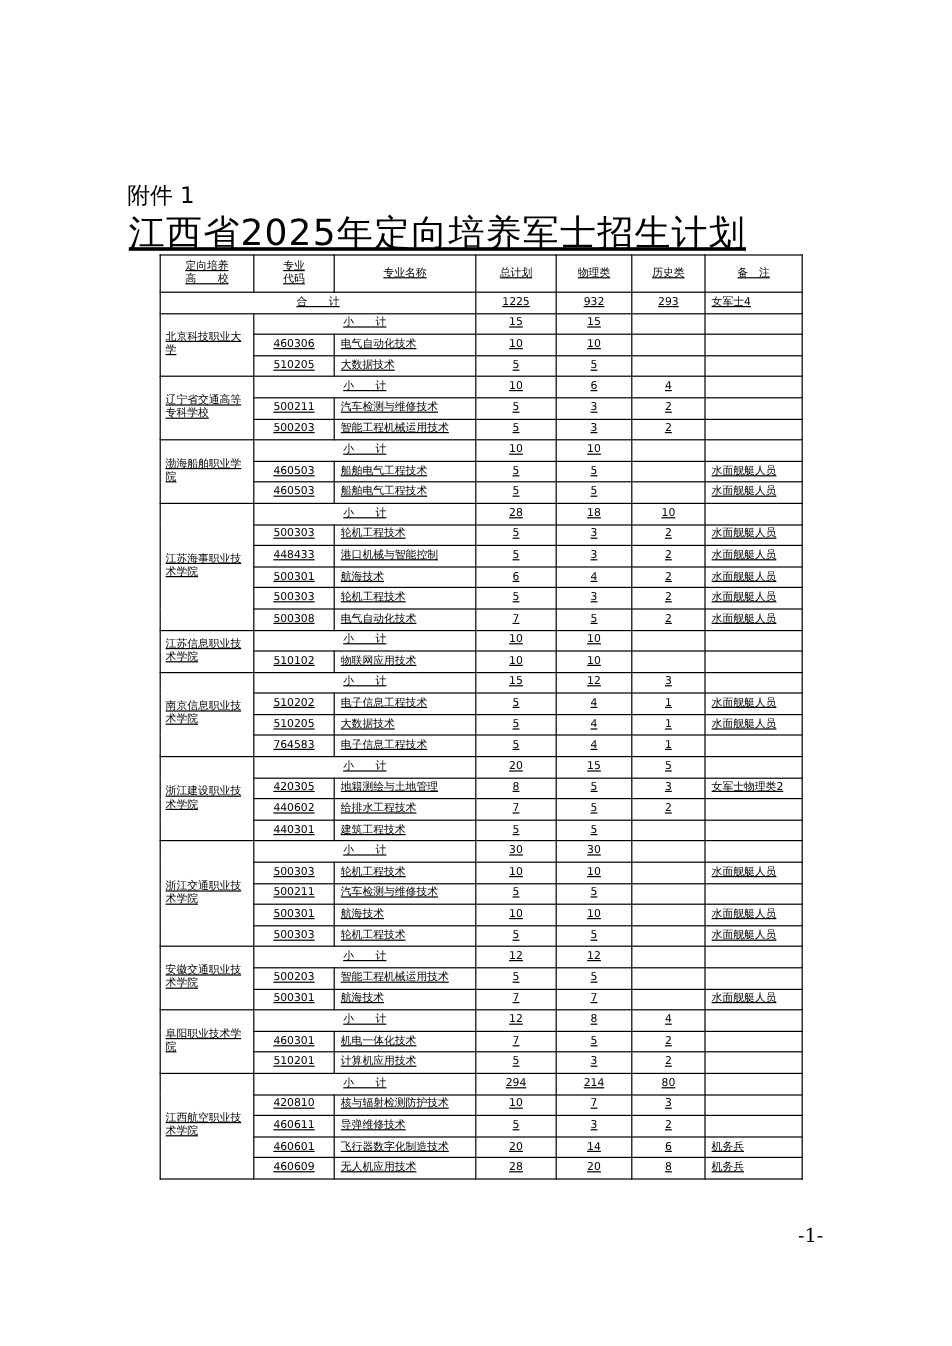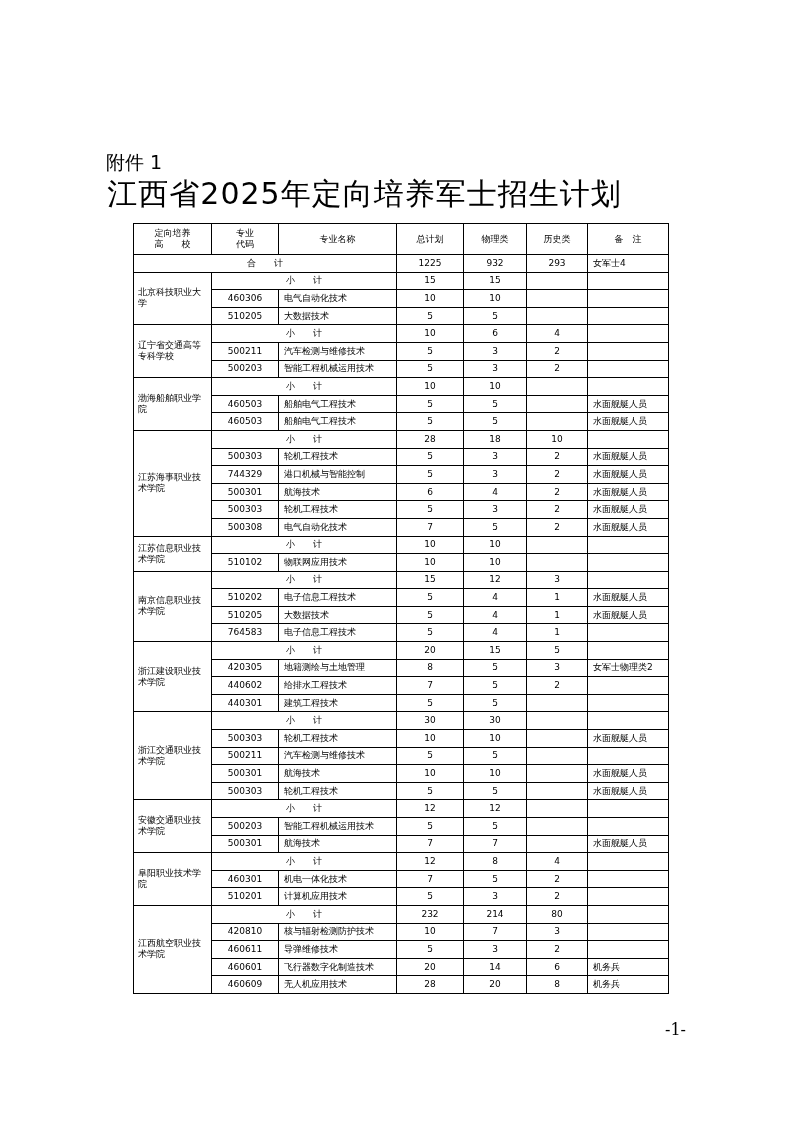--- a/index.html
+++ b/index.html
@@ -1,19 +1,19 @@
 <!DOCTYPE html>
 <html><head>
 <meta charset="utf-8">
 <style>
   html, body { margin:0; padding:0; background:#ffffff; }
   body { width:793px; height:1122px; position:relative; font-family:"DejaVu Sans", sans-serif; color:#000; }
   .annex { position:absolute; left:106px; top:150px; font-size:19px; }
-  .title { position:absolute; left:0; width:729px; top:174px; text-align:center; font-size:30px; letter-spacing:1px; box-sizing:border-box; }
-  table.plan { position:absolute; left:133px; top:223px; border-collapse:collapse; table-layout:fixed; }
+  .title { position:absolute; left:0; width:729px; top:174px; text-align:center; font-size:30px; letter-spacing:1px; box-sizing:border-box;text-decoration:underline; }
+  table.plan { position:absolute; left:133px; top:212px; border-collapse:collapse; table-layout:fixed;text-decoration:underline; }
   table.plan td { border:1px solid #000; font-size:9px; padding:0; height:16.6px; line-height:11px; }
   table.plan tr.head td { height:30px; text-align:center; }
   .c { text-align:center; }
   .l { text-align:left; padding-left:5px !important; }
   .school { text-align:left; padding:0 4px !important; font-size:9.5px; line-height:13px; }
   .page-num { position:absolute; left:665px; top:1020px; font-family:"DejaVu Serif", serif; font-size:16px; }
 </style>
 </head>
 <body>
 
@@ -135,21 +135,21 @@
       </tr>
       <tr>
         <td class="c">500303</td>
         <td class="l">轮机工程技术</td>
         <td class="c">5</td>
         <td class="c">3</td>
         <td class="c">2</td>
         <td class="l">水面舰艇人员</td>
       </tr>
       <tr>
-        <td class="c">744329</td>
+        <td class="c">448433</td>
         <td class="l">港口机械与智能控制</td>
         <td class="c">5</td>
         <td class="c">3</td>
         <td class="c">2</td>
         <td class="l">水面舰艇人员</td>
       </tr>
       <tr>
         <td class="c">500301</td>
         <td class="l">航海技术</td>
         <td class="c">6</td>
@@ -337,21 +337,21 @@
         <td class="c">510201</td>
         <td class="l">计算机应用技术</td>
         <td class="c">5</td>
         <td class="c">3</td>
         <td class="c">2</td>
         <td class="l"></td>
       </tr>
       <tr class="sub">
         <td rowspan="5" class="school">江西航空职业技术学院</td>
         <td colspan="2" class="c">小　　计</td>
-        <td class="c">232</td>
+        <td class="c">294</td>
         <td class="c">214</td>
         <td class="c">80</td>
         <td class="l"></td>
       </tr>
       <tr>
         <td class="c">420810</td>
         <td class="l">核与辐射检测防护技术</td>
         <td class="c">10</td>
         <td class="c">7</td>
         <td class="c">3</td>

